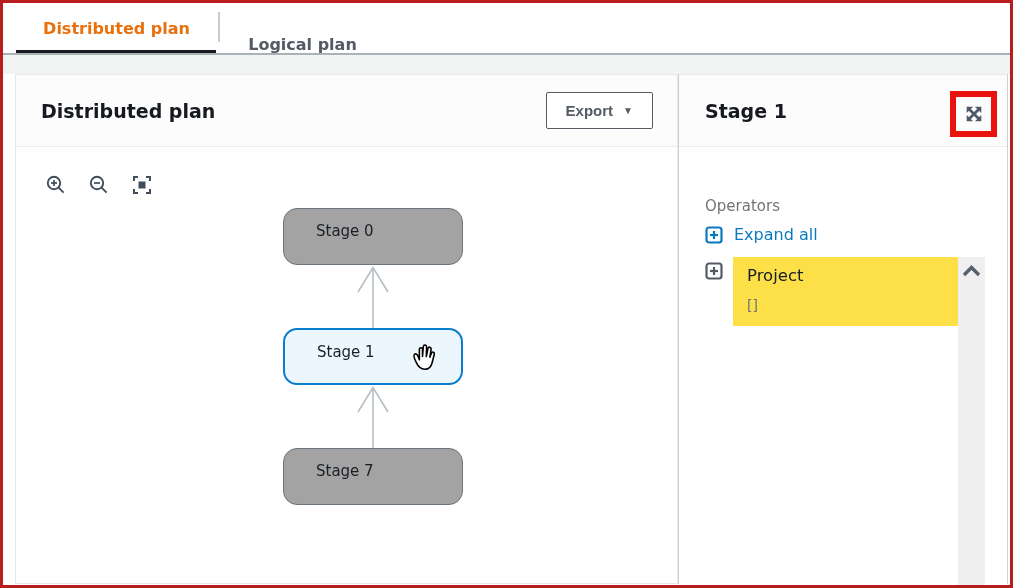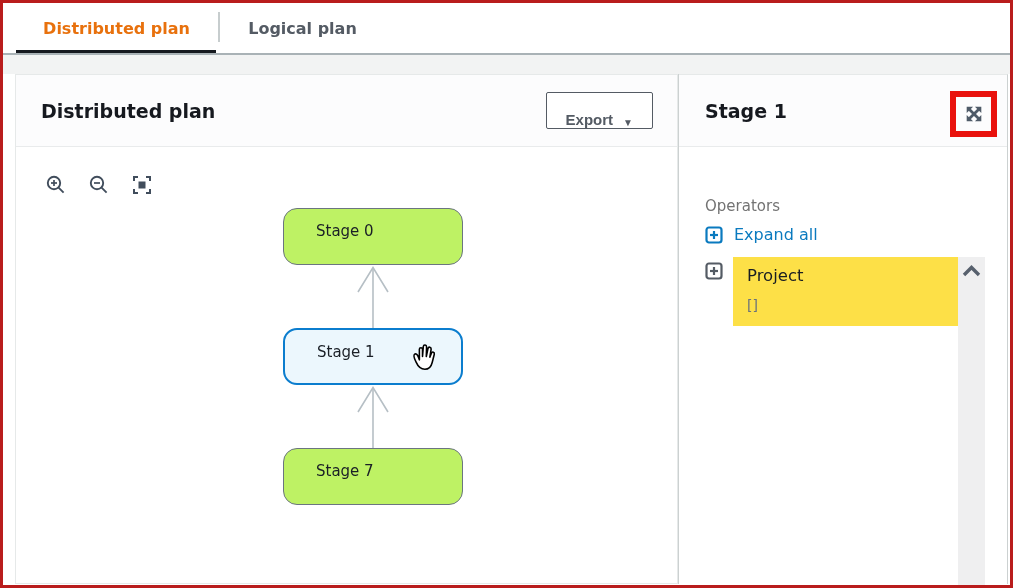--- a/index.html
+++ b/index.html
@@ -7,52 +7,52 @@
   body { font-family:"DejaVu Sans","Liberation Sans",sans-serif; }
 
   .frame { position:relative; width:1013px; height:588px; border:3px solid #b91c1c;
            background:#fff; overflow:hidden; }
 
   
   .tabbar { position:absolute; left:0; top:0; width:1007px; height:50px; background:#fff; }
   .tab { position:absolute; top:0; height:50px; display:flex; align-items:center;
          justify-content:center; font-size:16px; font-weight:bold; cursor:pointer; }
   .tab-active { left:12px; width:203px; color:#e8710d; }
-  .tab-inactive { left:217px; width:165px; color:#545b64; }
+  .tab-inactive { left:217px; width:165px; color:#545b64;margin-top:16px; }
   .tab-divider { position:absolute; left:215px; top:9px; width:2px; height:30px; background:#c7cdce; }
   .tab-underline { position:absolute; left:13px; top:47px; width:200px; height:4px; background:#16191f; }
   .tabbar-rule { position:absolute; left:0; top:50px; width:1007px; height:2px; background:#a9b2b6; }
   .gray-band { position:absolute; left:0; top:52px; width:1007px; height:19px; background:#f2f3f3; }
 
   
   .panel { position:absolute; top:71px; height:510px; background:#fff; }
   .main-panel { left:12px; width:663px; border:1px solid #e6e9e9; }
   .panel-divider { position:absolute; left:675px; top:71px; width:1px; height:510px; background:#ccd1d1; }
   .right-panel { left:676px; width:329px; border-right:1px solid #ccd1d1; border-top:1px solid #e6e9e9; }
 
   .panel-header { position:absolute; left:0; top:0; right:0; height:72px; background:#fcfcfd;
                   border-bottom:1px solid #e9ebec; display:flex; align-items:center; }
   .panel-title { font-size:19px; font-weight:bold; color:#16191f; }
   .main-panel .panel-title { margin-left:25px; }
   .right-panel .panel-title { margin-left:26px; }
 
   .export-btn { position:absolute; right:24px; top:17px; height:37px; padding:0 19px;
                 background:#fff; border:1px solid #545b64; border-radius:2px;
-                display:flex; align-items:flex-end; gap:10px; font-size:15px; font-weight:bold;
+                display:flex; align-items:center; gap:10px; font-size:15px; font-weight:bold;
                 color:#545b64; cursor:pointer; }
   .export-caret { font-size:10px; line-height:1; }
 
   
   .zoom-toolbar { position:absolute; left:30px; top:100px; display:flex; gap:23px; align-items:center; }
   .tool-icon { width:20px; height:20px; cursor:pointer; color:#414d5c; }
 
   
   .diagram-layer { position:absolute; left:0; top:72px; width:661px; height:436px; }
   .edges-svg { position:absolute; left:0; top:0; width:100%; height:100%; pointer-events:none; }
-  .node { position:absolute; left:267px; width:180px; height:57px; background:#bef264;
+  .node { position:absolute; left:267px; width:180px; height:57px; background:#a3a3a3;
           border:1.5px solid #6b7580; border-radius:14px; cursor:pointer; }
   .node-label { position:absolute; left:32px; top:13px; font-size:15px; color:#1a1f26; }
   .node-0 { top:61px; }
   .node-1 { top:181px; border:2px solid #0b7dce; background:#ecf7fd; }
   .node-2 { top:301px; }
   .hand-cursor { position:absolute; left:124px; top:11px; width:32px; height:34px; pointer-events:none; }
 
   
   .operators-label { position:absolute; left:26px; top:122px; font-size:15px; color:#737373; }
   .expand-all { position:absolute; left:26px; top:150px; display:flex; align-items:center; gap:11px;

